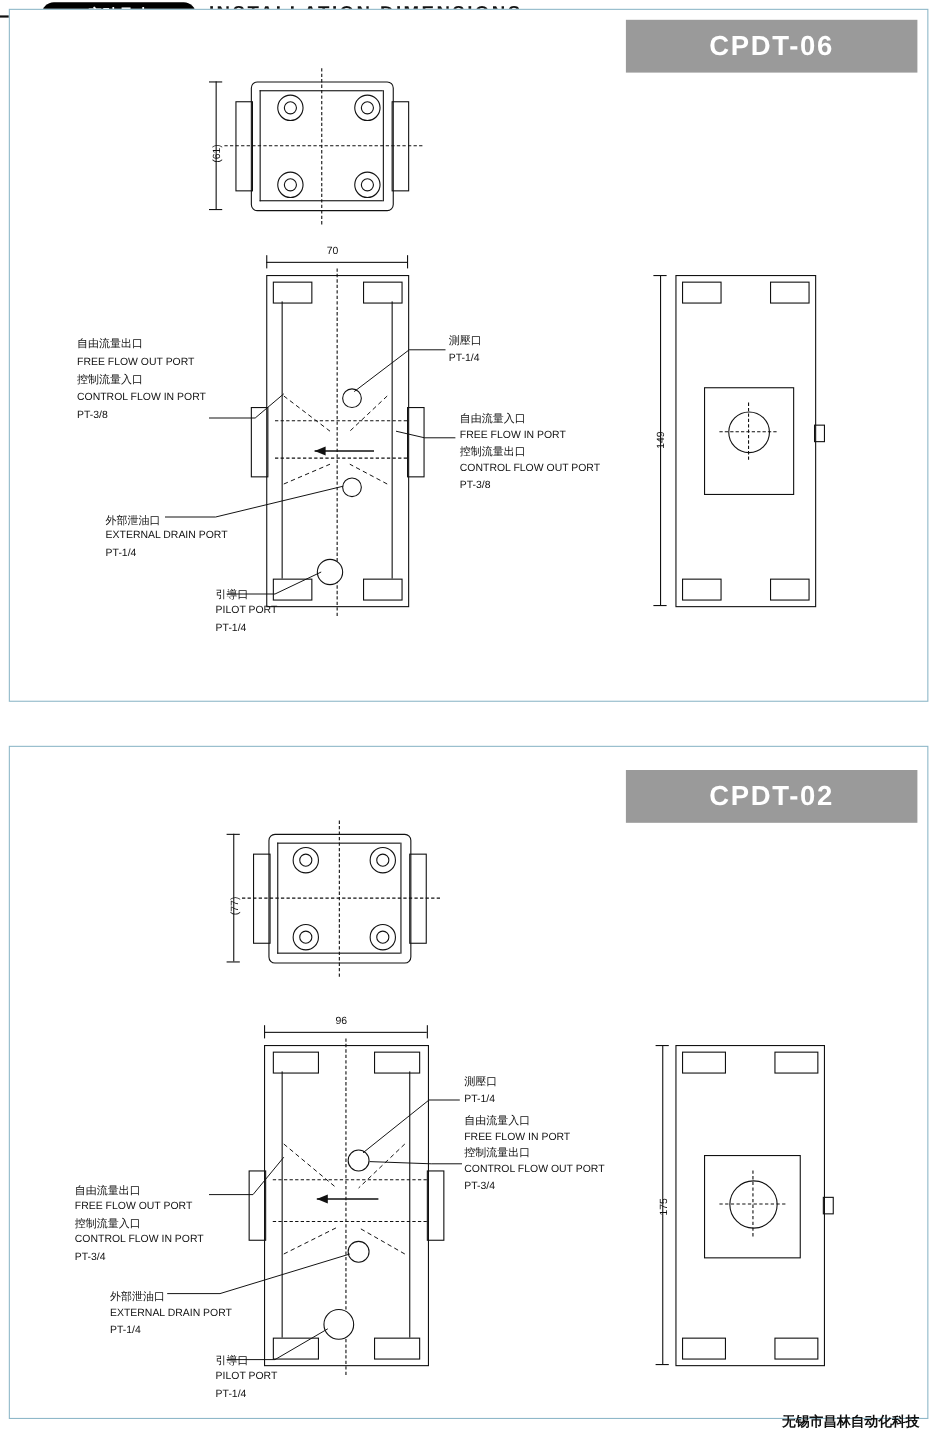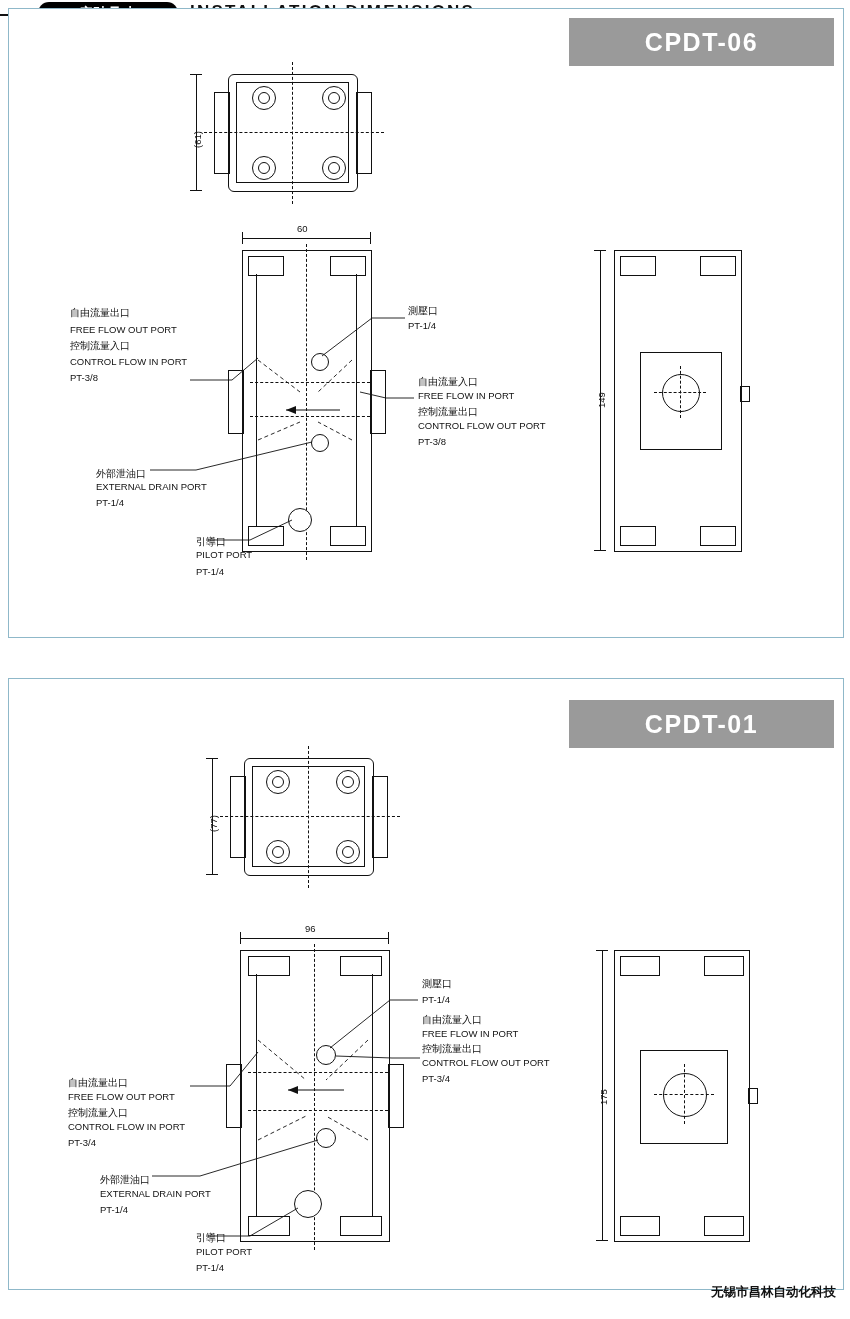--- a/index.html
+++ b/index.html
@@ -114,21 +114,21 @@
 <div class="dash-h" style="left:204px;top:132px;width:180px;"></div>
 
 <div class="ln" style="left:196px;top:74px;width:1px;height:116px;"></div>
 <div class="ln" style="left:190px;top:74px;width:12px;height:1px;"></div>
 <div class="ln" style="left:190px;top:190px;width:12px;height:1px;"></div>
 <div class="dim-v" style="left:192px;top:148px;">(61)</div>
 
 <div class="ln" style="left:242px;top:238px;width:128px;height:1px;"></div>
 <div class="ln" style="left:242px;top:232px;width:1px;height:12px;"></div>
 <div class="ln" style="left:370px;top:232px;width:1px;height:12px;"></div>
-<div class="dim" style="left:297px;top:223px;">60</div>
+<div class="dim" style="left:297px;top:223px;">70</div>
 
 <div class="cb-f" style="left:242px;top:250px;width:128px;height:300px;"></div>
 <div class="cb" style="left:248px;top:256px;width:34px;height:18px;"></div>
 <div class="cb" style="left:330px;top:256px;width:34px;height:18px;"></div>
 <div class="cb" style="left:248px;top:526px;width:34px;height:18px;"></div>
 <div class="cb" style="left:330px;top:526px;width:34px;height:18px;"></div>
 <div class="cb" style="left:228px;top:370px;width:14px;height:62px;"></div>
 <div class="cb" style="left:370px;top:370px;width:14px;height:62px;"></div>
 <div class="ln" style="left:256px;top:274px;width:1px;height:252px;"></div>
 <div class="ln" style="left:356px;top:274px;width:1px;height:252px;"></div>
@@ -192,21 +192,21 @@
 <div class="circle" style="left:662px;top:374px;width:36px;height:36px;"></div>
 <div class="dash-h" style="left:654px;top:392px;width:52px;"></div>
 <div class="dash-v" style="left:680px;top:366px;height:52px;"></div>
 <div class="cb" style="left:740px;top:386px;width:8px;height:14px;"></div>
 <div class="ln" style="left:600px;top:250px;width:1px;height:300px;"></div>
 <div class="ln" style="left:594px;top:250px;width:12px;height:1px;"></div>
 <div class="ln" style="left:594px;top:550px;width:12px;height:1px;"></div>
 <div class="dim-v" style="left:596px;top:408px;">149</div>
 
 <div class="panel" id="panel-bottom"></div>
-<div class="model-tag" id="model-bottom">CPDT-01</div>
+<div class="model-tag" id="model-bottom">CPDT-02</div>
 
 <div class="cb-f" style="left:244px;top:758px;width:128px;height:116px;border-radius:6px;"></div>
 <div class="ln" style="left:252px;top:766px;width:112px;height:1px;"></div>
 <div class="ln" style="left:252px;top:866px;width:112px;height:1px;"></div>
 <div class="ln" style="left:252px;top:766px;width:1px;height:101px;"></div>
 <div class="ln" style="left:364px;top:766px;width:1px;height:101px;"></div>
 <div class="cb" style="left:230px;top:776px;width:14px;height:80px;"></div>
 <div class="cb" style="left:372px;top:776px;width:14px;height:80px;"></div>
 <div class="circle" style="left:266px;top:770px;width:22px;height:22px;"></div>
 <div class="circle" style="left:336px;top:770px;width:22px;height:22px;"></div>

